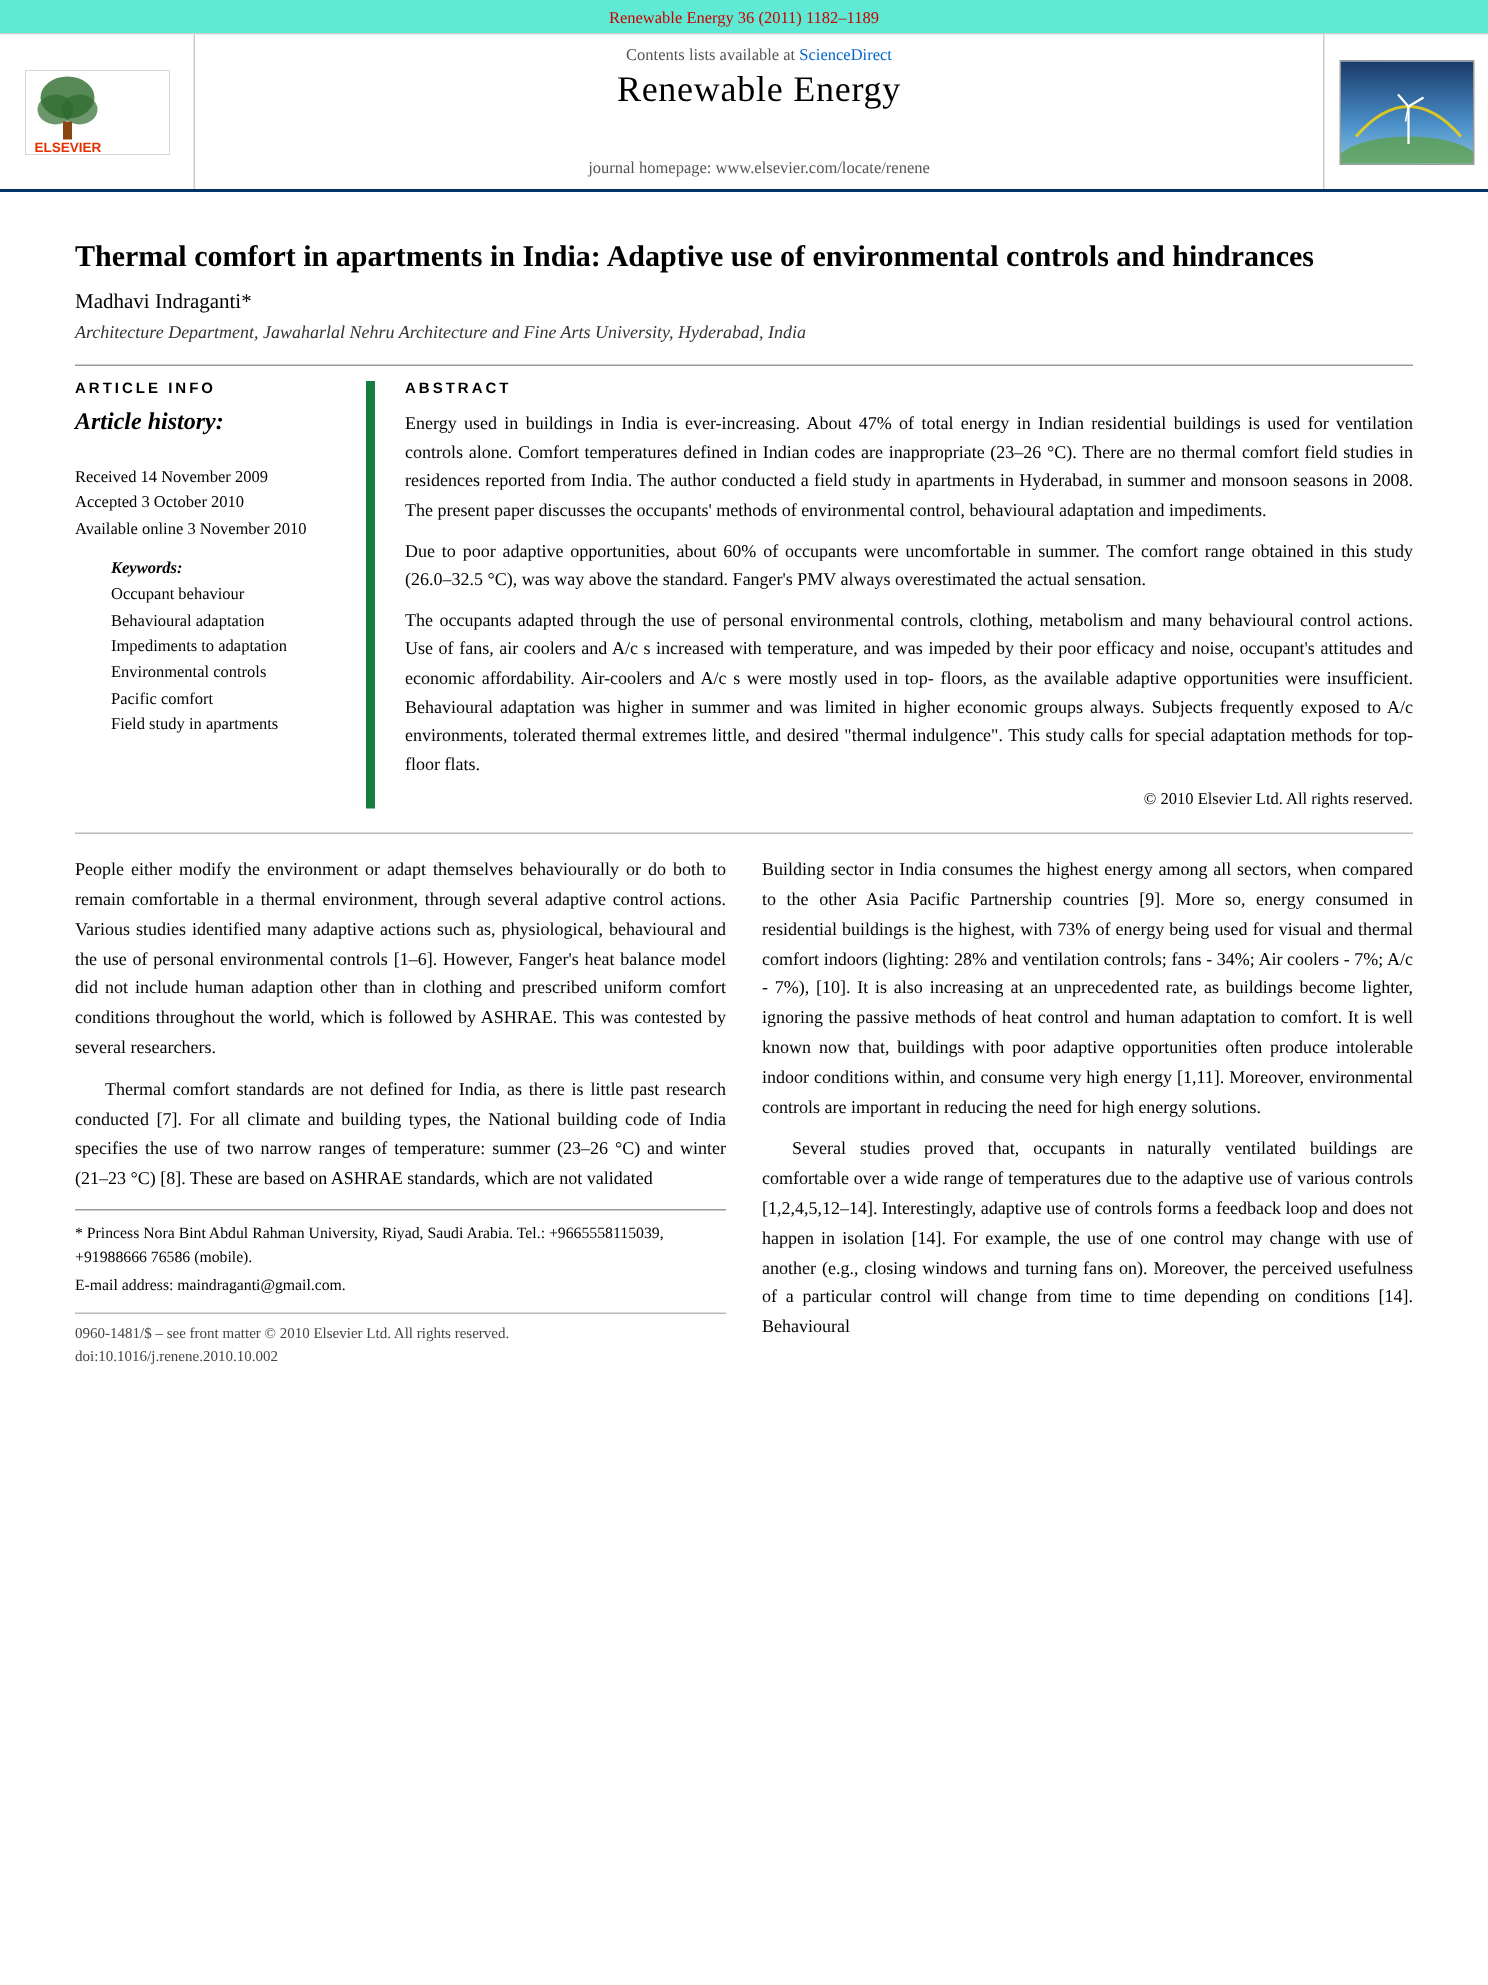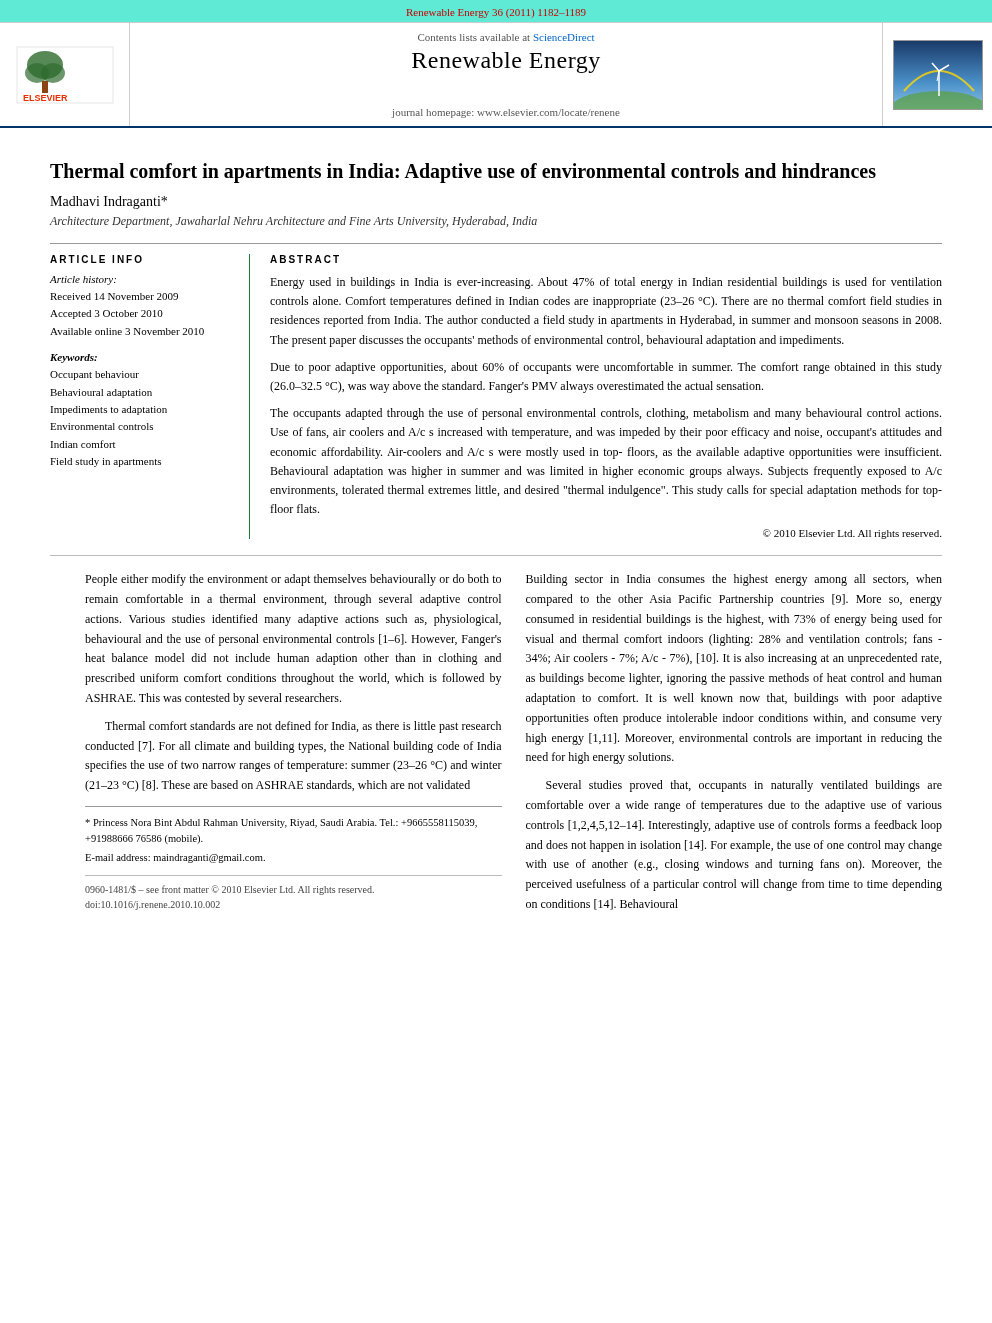--- a/index.html
+++ b/index.html
@@ -126,50 +126,51 @@
     .two-col {
       display: flex;
       gap: 20px;
       margin-bottom: 16px;
       border-top: 1px solid #999;
       padding-top: 10px;
     }
     .col-left {
       width: 200px;
       min-width: 200px;
-      border-right: 1px solid #15803d;
+      border-right: 6px solid #15803d;
       padding-right: 15px;
     }
     .col-right {
       flex: 1;
     }
 
     .section-label {
       font-size: 10px;
       letter-spacing: 2px;
       color: #000;
       font-weight: bold;
       margin-bottom: 8px;
       font-family: Arial, sans-serif;
     }
 
     .article-history-label {
-      font-size: 11px;
+      font-size: 16px;
       font-style: italic;
-      font-weight: normal;
-      margin-bottom: 4px;
+      font-weight: bold;
+      margin-bottom: 20px;
     }
     .article-history-item {
       font-size: 11px;
       margin-bottom: 2px;
       line-height: 1.4;
     }
 
     .keywords-section {
       margin-top: 12px;
+      margin-left: 24px;
     }
     .keywords-label {
       font-size: 11px;
       font-style: italic;
       font-weight: bold;
       margin-bottom: 4px;
     }
     .keyword-item {
       font-size: 11px;
       margin-bottom: 2px;
@@ -204,21 +205,20 @@
     .section-heading {
       font-size: 14px;
       font-weight: bold;
       margin-bottom: 8px;
       margin-top: 16px;
     }
 
     .body-two-col {
       display: flex;
       gap: 24px;
-      margin-left: 35px;
     }
     .body-col {
       flex: 1;
     }
 
     .body-text {
       font-size: 12px;
       line-height: 1.65;
       text-align: justify;
       margin-bottom: 8px;
@@ -339,21 +339,21 @@
       <div class="article-history-item">Received 14 November 2009</div>
       <div class="article-history-item">Accepted 3 October 2010</div>
       <div class="article-history-item">Available online 3 November 2010</div>
 
       <div class="keywords-section">
         <div class="keywords-label">Keywords:</div>
         <div class="keyword-item">Occupant behaviour</div>
         <div class="keyword-item">Behavioural adaptation</div>
         <div class="keyword-item">Impediments to adaptation</div>
         <div class="keyword-item">Environmental controls</div>
-        <div class="keyword-item">Indian comfort</div>
+        <div class="keyword-item">Pacific comfort</div>
         <div class="keyword-item">Field study in apartments</div>
       </div>
     </div>
 
     <div class="col-right">
       <div class="section-label">ABSTRACT</div>
 
       <div class="abstract-text">
         <p>Energy used in buildings in India is ever-increasing. About 47% of total energy in Indian residential buildings is used for ventilation controls alone. Comfort temperatures defined in Indian codes are inappropriate (23–26 °C). There are no thermal comfort field studies in residences reported from India. The author conducted a field study in apartments in Hyderabad, in summer and monsoon seasons in 2008. The present paper discusses the occupants' methods of environmental control, behavioural adaptation and impediments.</p>
         <p>Due to poor adaptive opportunities, about 60% of occupants were uncomfortable in summer. The comfort range obtained in this study (26.0–32.5 °C), was way above the standard. Fanger's PMV always overestimated the actual sensation.</p>

